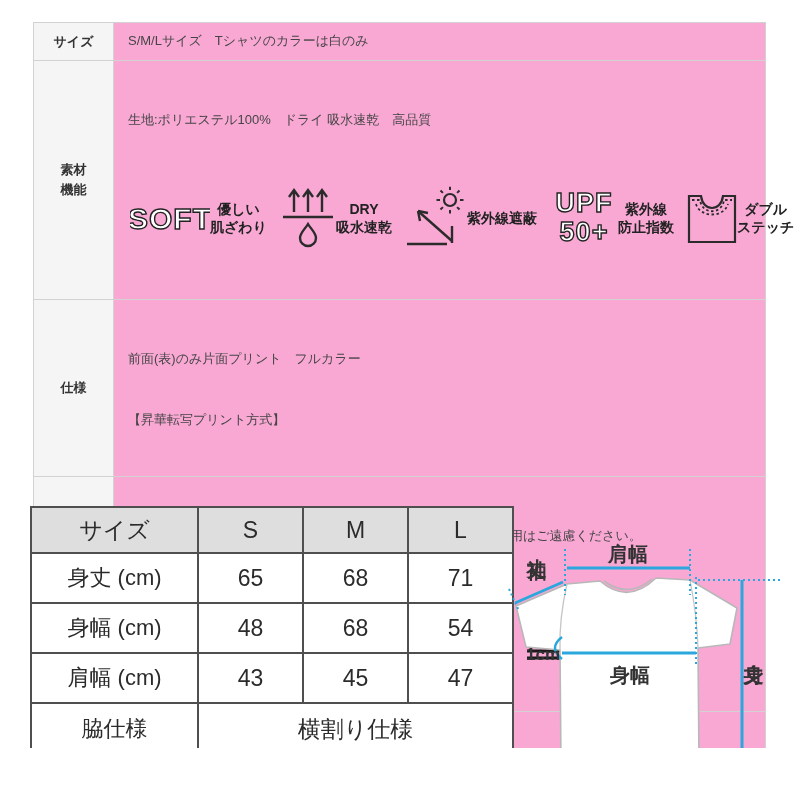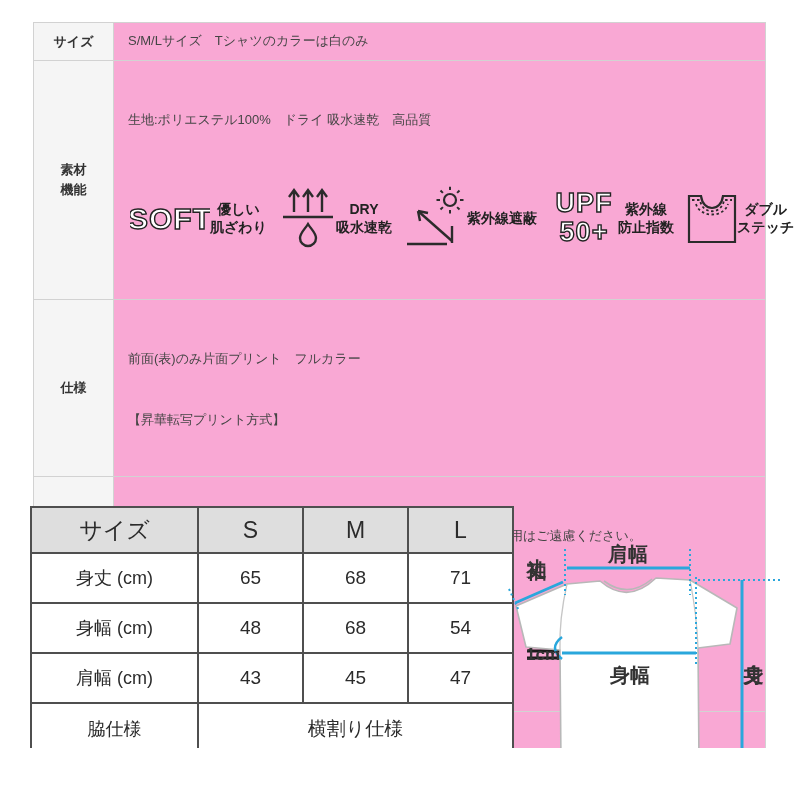--- a/index.html
+++ b/index.html
@@ -17,22 +17,22 @@
   .feat{display:flex;flex-direction:row;align-items:center;}
   .feat .icon-box{height:72px;display:flex;align-items:center;justify-content:center;}
   .feat .cap{margin-top:3px;font-size:14px;font-weight:700;color:#222;text-align:center;line-height:1.3;white-space:nowrap;}
   .care-row{display:flex;align-items:flex-start;gap:13px;margin-top:12px;margin-left:2px;}
 
   
   table.sizes{position:absolute;left:30px;top:506px;width:466px;border-collapse:collapse;table-layout:fixed;}
   table.sizes th,table.sizes td{border:2px solid #4f4f4f;text-align:center;vertical-align:middle;
                 font-weight:400;color:#2b2b2b;}
   table.sizes th{background:#dedede;font-size:23px;height:42px;}
-  table.sizes td{background:#fff;font-size:19px;height:46px;}
-  table.sizes td.lbl{font-size:18px;margin-left:37px;}
+  table.sizes td{background:#fff;font-size:23px;height:46px;}
+  table.sizes td.lbl{font-size:22px;margin-left:37px;}
   table.sizes tr.foot td{height:48px;}
   .c0{width:163px;} .c1{width:101px;} .c2{width:101px;} .c3{width:101px;}
 
   
   .diagram{position:absolute;left:500px;top:507px;width:300px;height:300px;}
   .vtext{writing-mode:vertical-rl;text-orientation:upright;}
 </style>
 </head>
 <body>
 

